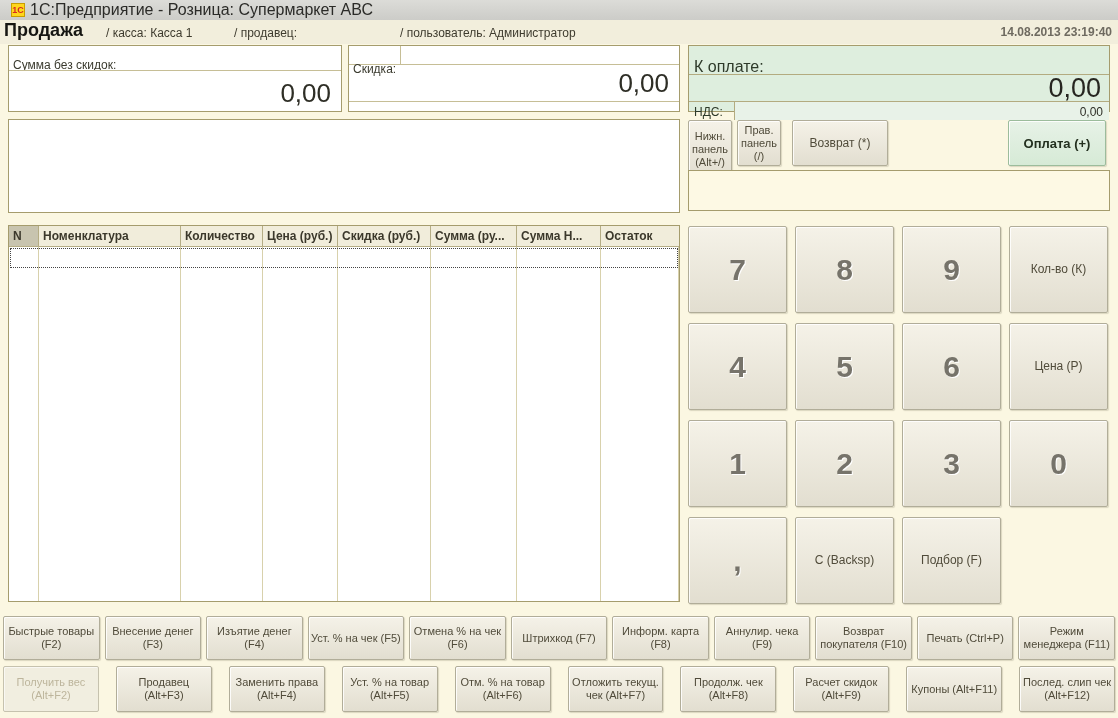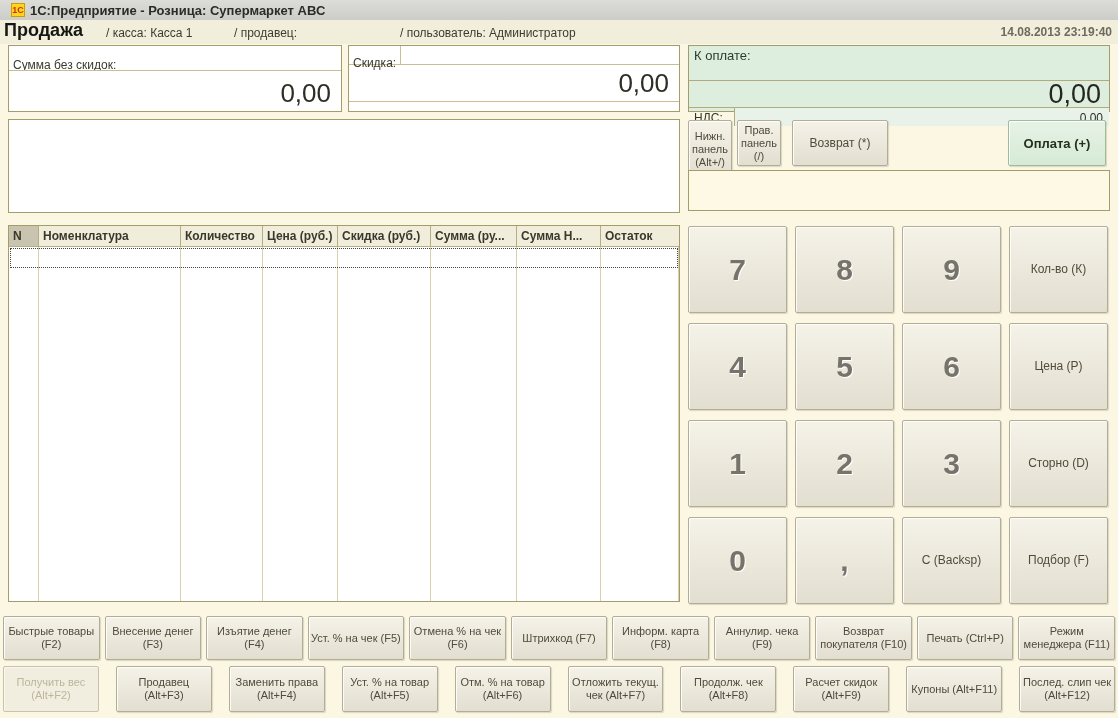--- a/index.html
+++ b/index.html
@@ -6,48 +6,48 @@
   html,body { width:1118px; height:718px; }
   body { font-family:"Liberation Sans", sans-serif; }
   #app { position:relative; width:1118px; height:718px; background:#FBF7E2; overflow:hidden; }
 
   
   .titlebar { position:absolute; left:0; top:0; width:1118px; height:20px;
     background:linear-gradient(#DCDCD8,#CCCCC8); display:flex; align-items:center; padding-left:11px; }
   .app-icon { width:14px; height:14px; background:#FFD61C; border:1px solid #C89E00;
     color:#D42B1E; font-weight:bold; font-size:9px; display:flex; align-items:center;
     justify-content:center; margin-right:5px; flex:0 0 auto; }
-  .titlebar-text { font-size:13px; font-weight:700; color:#2B2B28; white-space:nowrap; }
+  .titlebar-text { font-size:16px; font-weight:400; color:#2B2B28; white-space:nowrap; }
 
   
   .header-band { position:absolute; left:0; top:20px; width:1118px; height:24px; background:#F2EEDC; }
   .page-title { position:absolute; left:4px; top:0px; font-size:18px; font-weight:700; color:#161612; }
   .hdr-item { position:absolute; top:6px; font-size:12px; color:#3E3B2E; white-space:nowrap; }
   .hdr-register { left:106px; }
   .hdr-seller { left:234px; }
   .hdr-user { left:400px; }
   .hdr-date { position:absolute; right:6px; top:5px; font-size:12px; font-weight:700; color:#6E6A60; }
 
   
   .sumbox { position:absolute; background:#FFF; border:1px solid #A59C6D; }
   .sumbox-label-row { height:25px; border-bottom:1px solid #C6BE96; font-size:12px;
     color:#3A3A2E; padding:12px 0 0 4px; overflow:hidden; }
-  .sumbox-label-cell { display:inline-block; height:19px; padding:10px 4px 0 4px;
+  .sumbox-label-cell { display:inline-block; height:19px; padding:16px 4px 0 4px;
     border-right:1px solid #C6BE96; border-bottom:1px solid #C6BE96; font-size:12px; color:#3A3A2E; }
   .sumbox-value { font-size:26px; text-align:right; padding:7px 10px 0 0; color:#2E2E26; }
   .sumbox-value.mid { padding-top:3px; }
   .sumbox-footer { border-top:1px solid #C6BE96; height:14px; margin-top:2px; }
   #box-no-discount { left:8px; top:45px; width:334px; height:67px; }
   #box-discount { left:348px; top:45px; width:332px; height:67px; }
 
   
   .pay-panel { position:absolute; left:688px; top:45px; width:422px; height:67px;
     background:#DEEEDE; border:1px solid #A59C6D; }
-  .pay-label-row { height:35px; border-bottom:1px solid #B3AB80; font-size:13px;
-    color:#2E3A2A; padding:2px 0 0 5px; }
+  .pay-label-row { height:29px; border-bottom:1px solid #B3AB80; font-size:16px;
+    color:#2E3A2A; padding:12px 0 0 5px; }
   .pay-value { height:26px; font-size:27px; line-height:26px; text-align:right;
     padding-right:8px; color:#262620; }
   .vat-row { height:19px; border-top:1px solid #B3AB80; display:flex; font-size:12px; color:#2E3A2A; }
   .vat-label { width:46px; border-right:1px solid #B3AB80; padding:3px 0 0 5px; }
   .vat-value { flex:1; background:#E8F2E8; text-align:right; padding:3px 6px 0 0; color:#2E2E26; }
 
   
   .btn { position:absolute; background:linear-gradient(#F5F2E8,#E2DED0);
     border:1px solid #B1AD99; border-radius:2px;
     box-shadow:inset 1px 1px 0 rgba(255,255,255,.85), 1px 1px 1px rgba(120,115,90,.25);
@@ -176,21 +176,20 @@
     <div class="btn key-digit">8</div>
     <div class="btn key-digit">9</div>
     <div class="btn key-action">Кол-во (К)</div>
     <div class="btn key-digit">4</div>
     <div class="btn key-digit">5</div>
     <div class="btn key-digit">6</div>
     <div class="btn key-action">Цена (Р)</div>
     <div class="btn key-digit">1</div>
     <div class="btn key-digit">2</div>
     <div class="btn key-digit">3</div>
-    <div class="btn key-action">Сторно (D)</div>
     <div class="btn key-digit">0</div>
     <div class="btn key-digit">,</div>
     <div class="btn key-action">С (Backsp)</div>
     <div class="btn key-action">Подбор (F)</div>
   </div>
 
   <div class="bottom-row" id="bottom-row-1">
     <div class="btn">Быстрые товары (F2)</div>
     <div class="btn">Внесение денег (F3)</div>
     <div class="btn">Изъятие денег (F4)</div>

